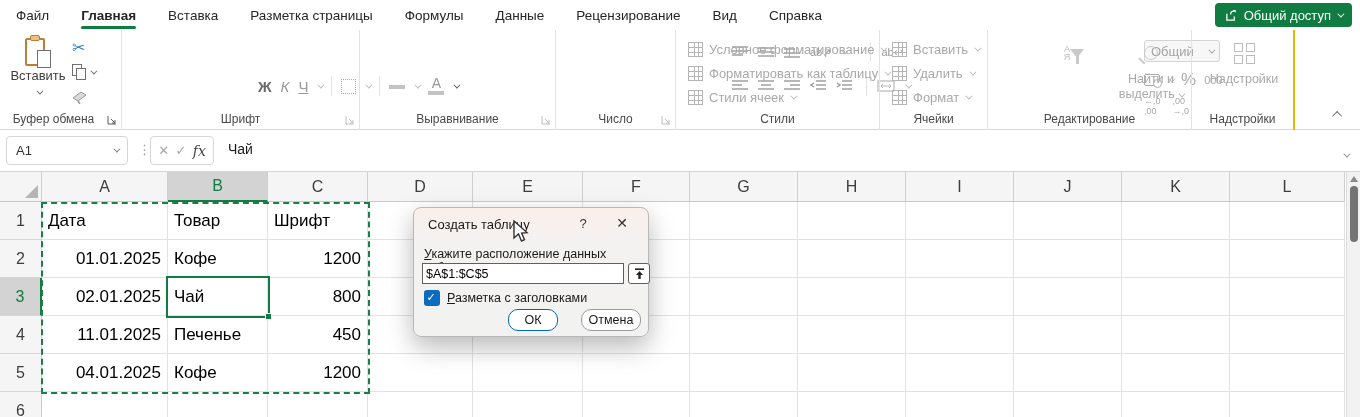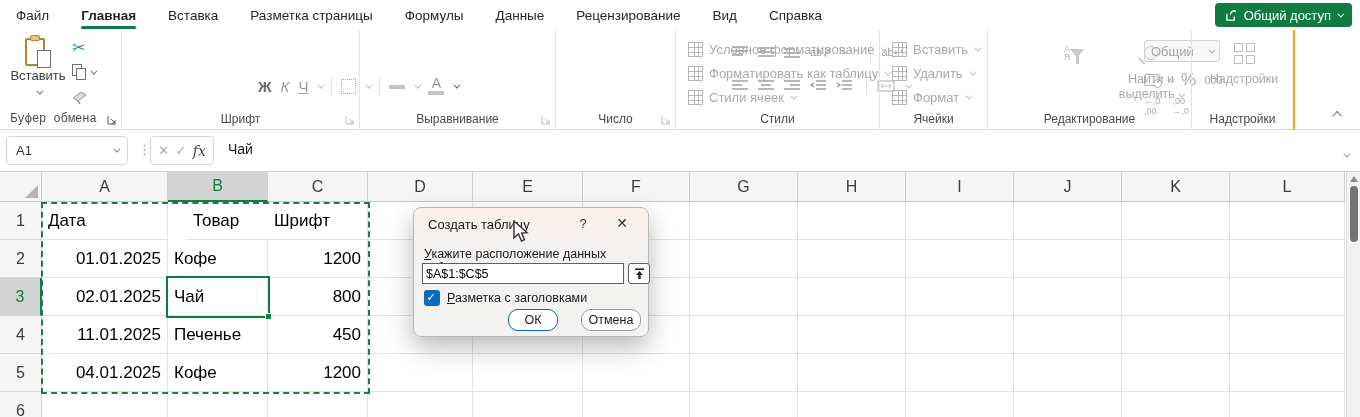--- a/index.html
+++ b/index.html
@@ -177,21 +177,21 @@
             </span>
             <span class="chev sm"></span>
           </div>
         <div class="mini">
           <svg width="16" height="14" viewBox="0 0 16 14">
               <path d="M1 8l8-6 5 3-8 6z" fill="#d9d9d9" stroke="#9a9a9a"></path>
               <path d="M6 11l2 3" stroke="#9a9a9a" stroke-width="1.5"></path>
             </svg>
         </div>
       </div>
-      <div class="grp-label" style="padding-right:14px;font-family:Liberation Mono, monospace;">Буфер обмена</div>
+      <div class="grp-label" style="padding-right:14px;">Буфер обмена</div>
       <div class="launcher">
           <svg width="10" height="10" viewBox="0 0 10 10">
             <path d="M1 1v8h8" fill="none" stroke="#5a5a5a"></path>
             <path d="M4 4l4 4M8 5v3h-3" fill="none" stroke="#5a5a5a"></path>
           </svg>
         </div>
     </div>
 
     <div class="grp" style="left:122px;width:238px;">
       <div class="fontrow2">
@@ -411,21 +411,21 @@
       <span class="fgray">✓</span>
       <span class="fx">fx</span>
     </div>
     <span class="fcontent">Чай</span>
     <span class="fexpand"><span class="chev sm"></span></span>
   </div>
 
   <div class="grid">
     <div id="grid-cells">
         <div class="cell" style="left: 42px; width: 126px; top: 30px; height: 38px;">Дата</div>
-        <div class="cell" style="left: 168px; width: 100px; top: 30px; height: 38px; margin-left: 19px;">Товар</div>
+        <div class="cell" style="left: 168px; width: 100px; top: 30px; height: 38px;">Товар</div>
         <div class="cell" style="left: 268px; width: 100px; top: 30px; height: 38px;">Шрифт</div>
         <div class="cell" style="left: 368px; width: 105px; top: 30px; height: 38px;"></div>
         <div class="cell" style="left: 473px; width: 110px; top: 30px; height: 38px;"></div>
         <div class="cell" style="left: 583px; width: 107px; top: 30px; height: 38px;"></div>
         <div class="cell" style="left: 690px; width: 108px; top: 30px; height: 38px;"></div>
         <div class="cell" style="left: 798px; width: 108px; top: 30px; height: 38px;"></div>
         <div class="cell" style="left: 906px; width: 108px; top: 30px; height: 38px;"></div>
         <div class="cell" style="left: 1014px; width: 108px; top: 30px; height: 38px;"></div>
         <div class="cell" style="left: 1122px; width: 108px; top: 30px; height: 38px;"></div>
         <div class="cell" style="left: 1230px; width: 115px; top: 30px; height: 38px;"></div>

